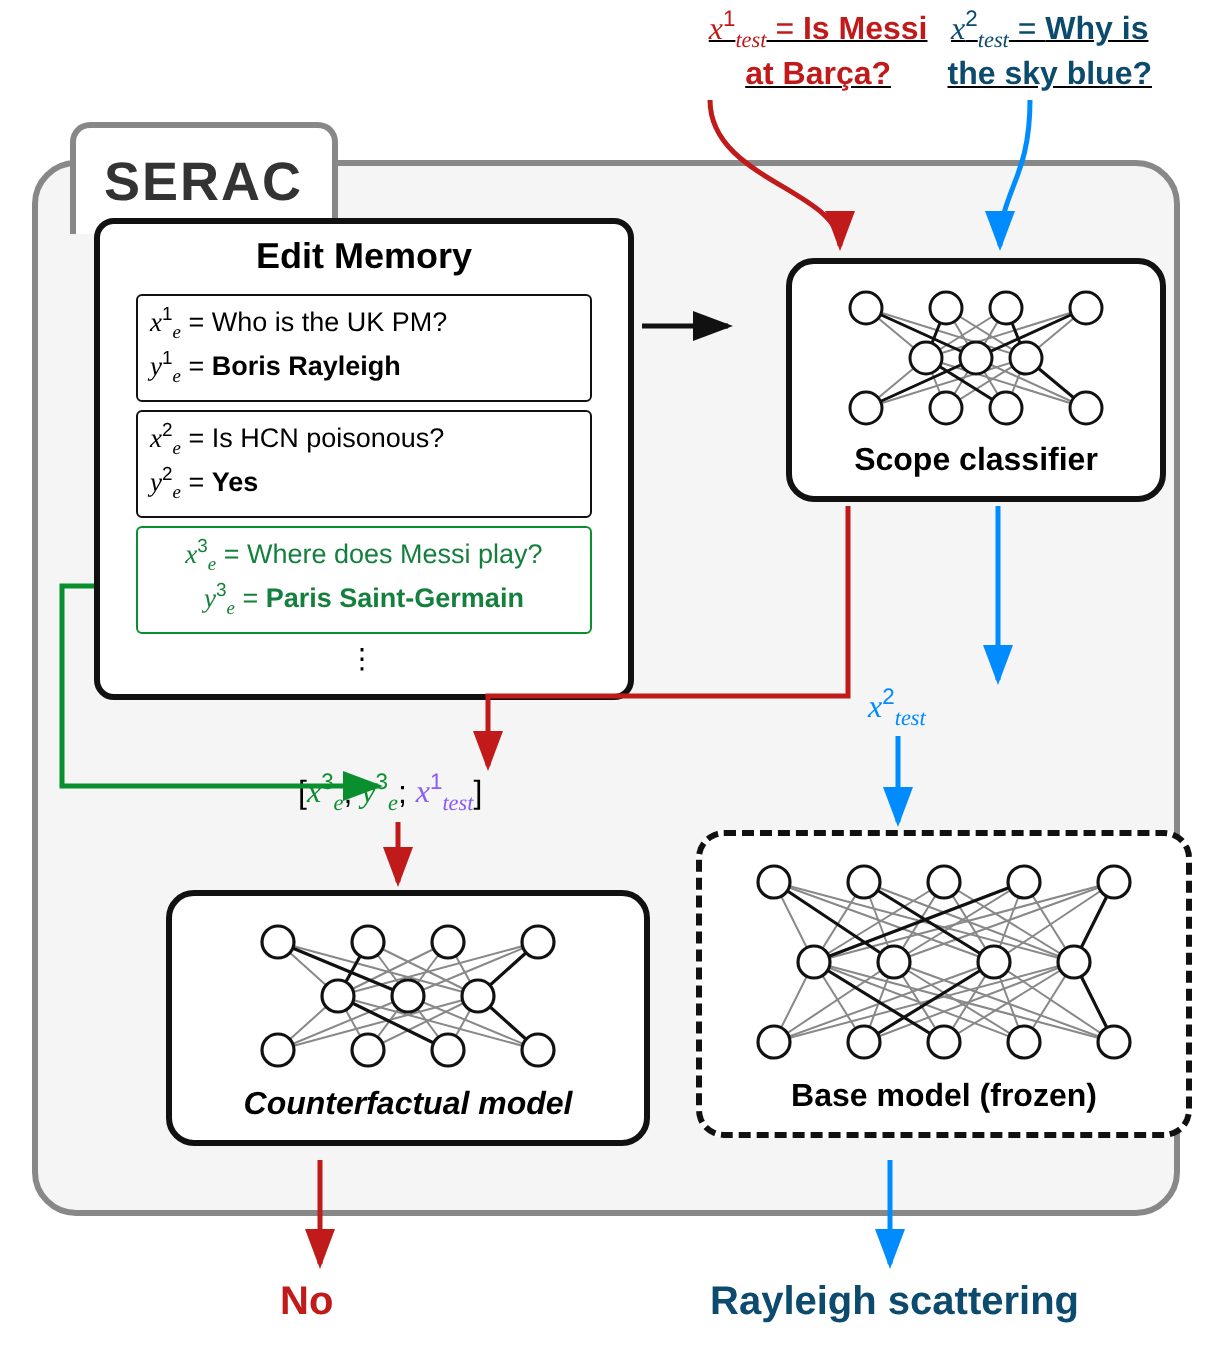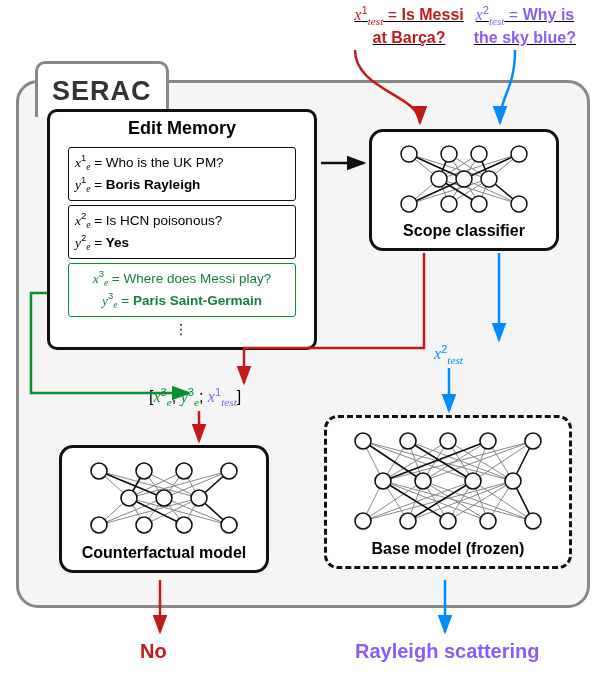--- a/index.html
+++ b/index.html
@@ -14,21 +14,21 @@
   .sup { vertical-align: super; font-size: 0.7em; }
   .bold { font-weight: 700; }
 
   
   .top-inputs {
     position: absolute; top: 4px; left: 0; width: 606px; height: 58px;
     display: flex; justify-content: flex-end; gap: 10px; padding-right: 30px; text-decoration: underline;
   }
   .tin { text-align: center; font-size: 16px; line-height: 1.2; }
   .red  { color: #c11a1a; }
-  .blue { color: #8b5cf6; }
+  .blue { color: #0c4a6e; }
 
   
   .serac-box {
     position: absolute; left: 16px; top: 80px; width: 574px; height: 528px;
     border: 3px solid #888; border-radius: 22px; background: #f5f5f5;
   }
   .serac-tag {
     position: absolute; left: 16px; top: -22px; background:#fff;
     border: 3px solid #888; border-radius: 10px 10px 0 0; border-bottom: none;
     padding: 12px 14px 10px 14px; font-weight: 800; font-size: 27px; color:#333;
@@ -45,21 +45,21 @@
   .mem-entry {
     border: 1.5px solid #111; border-radius: 3px; padding: 4px 6px; margin: 4px 10px;
     font-size: 13.5px; line-height: 1.35;
   }
   .mem-entry.green { border-color:#0a8f2f; color:#15803d;text-align:center; }
   .ellips { text-align:center; font-size:14px; letter-spacing:2px; margin-top:2px;}
 
   
   .netbox {
     position: absolute; border: 3px solid #111; border-radius: 14px;
-    background:#fff; text-align:center; padding: 8px 10px 8px 10px;
+    background:#fff; text-align:center; padding: 8px 10px 8px 10px; margin-left: 24px;
   }
   .netbox.frozen { border-style: dashed; }
   .netlabel { font-weight: 800; font-size: 16px; margin-top: 4px;}
   .nnwrap { display:flex; justify-content:center; }
 
   
   .concat {
     position:absolute; font-size:16px; text-align:center;
   }
   .concat .g { color:#0a8f2f; }
@@ -167,21 +167,21 @@
           <circle cx="25" cy="64" r="8"></circle>
             <circle cx="65" cy="64" r="8"></circle>
             <circle cx="95" cy="64" r="8"></circle>
             <circle cx="135" cy="64" r="8"></circle>
         </g>
       </svg>
     </div>
     <div class="netlabel">Scope classifier</div>
   </div>
 
-  <div class="netbox" style="left:40px; top:362px; width:210px;">
+  <div class="netbox" style="left:40px; top:362px; width:242px;font-style:italic;">
     <div class="nnwrap">
       <svg width="180" height="84" viewBox="0 0 180 84">
         <g stroke="#888" stroke-width="1">
           <line x1="25" y1="15" x2="55" y2="42"></line>
             <line x1="25" y1="15" x2="90" y2="42"></line>
             <line x1="25" y1="15" x2="125" y2="42"></line>
           <line x1="70" y1="15" x2="55" y2="42"></line>
             <line x1="70" y1="15" x2="90" y2="42"></line>
             <line x1="70" y1="15" x2="125" y2="42"></line>
           <line x1="110" y1="15" x2="55" y2="42"></line>

